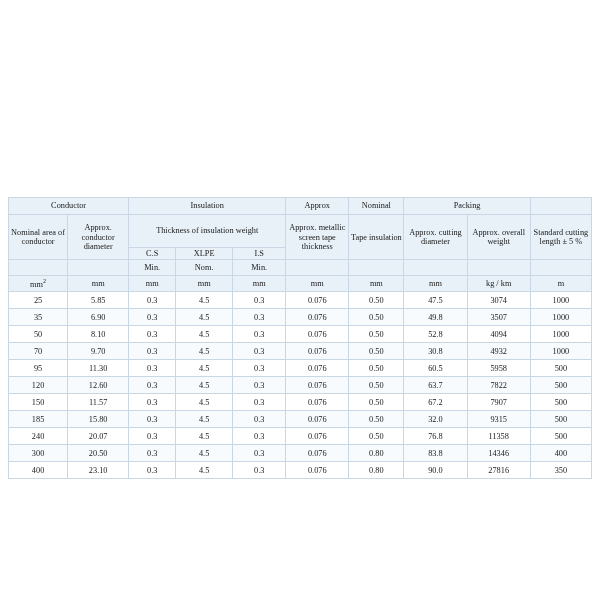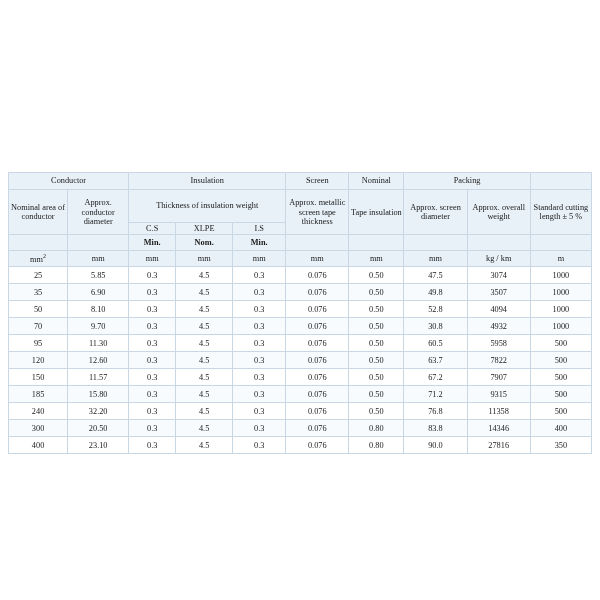--- a/index.html
+++ b/index.html
@@ -12,21 +12,21 @@
   }
   #sheet {
     position: relative;
     width: 600px;
     height: 600px;
     background: #ffffff;
   }
   #table-wrap {
     position: absolute;
     left: 8px;
-    top: 172px;
+    top: 197px;
     width: 584px;
   }
   table.spec {
     border-collapse: collapse;
     width: 584px;
     table-layout: fixed;
     font-size: 8.3px;
     color: #1a1a1a;
   }
   table.spec th, table.spec td {
@@ -41,21 +41,20 @@
     background: #e8f1f8;
   }
   thead tr.group-row th {
     height: 14px;
   }
   thead tr.sub-row th {
     height: 30px;
   }
   thead tr.min-row th {
     height: 13px;
-    font-weight: bold;
   }
   thead tr.unit-row th {
     height: 13px;
   }
   tbody td {
     background: #ffffff;
     height: 14px;
   }
   tbody tr:nth-child(even) td {
     background: #f7fbfd;
@@ -90,32 +89,32 @@
         <col class="c5">
           <col class="c6">
           <col class="c7">
           <col class="c8">
           <col class="c9">
       </colgroup>
       <thead>
         <tr class="group-row">
           <th colspan="2">Conductor</th>
           <th colspan="3">Insulation</th>
-          <th>Screen</th>
+          <th>Approx</th>
           <th>Nominal</th>
           <th colspan="2">Packing</th>
           <th></th>
         </tr>
         <tr class="sub-row">
           <th rowspan="2">Nominal area of conductor</th>
           <th rowspan="2">Approx. conductor diameter</th>
           <th colspan="3">Thickness of insulation weight</th>
           <th rowspan="2">Approx. metallic screen tape thickness</th>
           <th rowspan="2">Tape insulation</th>
-          <th rowspan="2">Approx. screen diameter</th>
+          <th rowspan="2">Approx. cutting diameter</th>
           <th rowspan="2">Approx. overall weight</th>
           <th rowspan="2">Standard cutting length ± 5 %</th>
         </tr>
         <tr class="layer-row">
           <th>C.S</th>
           <th>XLPE</th>
           <th>I.S</th>
         </tr>
         <tr class="min-row">
           <th></th>
@@ -228,27 +227,27 @@
             <td>500</td>
           </tr>
           <tr>
             <td>185</td>
             <td>15.80</td>
             <td>0.3</td>
             <td>4.5</td>
             <td>0.3</td>
             <td>0.076</td>
             <td>0.50</td>
-            <td>71.2</td>
+            <td>32.0</td>
             <td>9315</td>
             <td>500</td>
           </tr>
           <tr>
             <td>240</td>
-            <td>32.20</td>
+            <td>20.07</td>
             <td>0.3</td>
             <td>4.5</td>
             <td>0.3</td>
             <td>0.076</td>
             <td>0.50</td>
             <td>76.8</td>
             <td>11358</td>
             <td>500</td>
           </tr>
           <tr>

